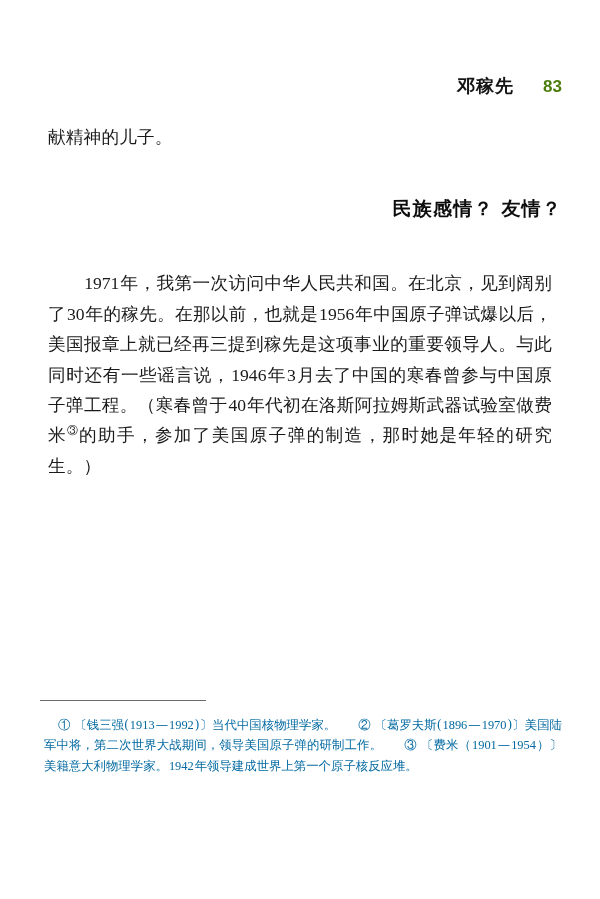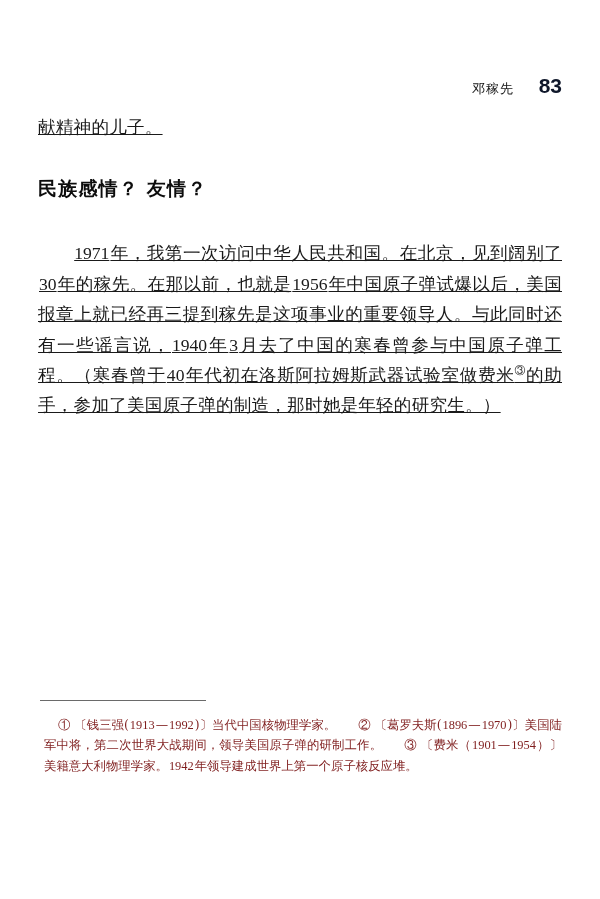--- a/index.html
+++ b/index.html
@@ -31,54 +31,53 @@
     left: 38px;
     right: 38px;
     height: 26px;
     display: flex;
     align-items: baseline;
     justify-content: flex-end;
     gap: 22px;
   }
   .head-title {
     font-family: "DejaVu Serif", "Liberation Serif", serif;
-    font-size: 13px;
-    font-weight: normal;
+    font-size: 18px;
+    font-weight: bold;
     letter-spacing: 1px;
     color: #151515;
     white-space: nowrap;
   }
   .head-folio {
     font-family: "Liberation Sans", "DejaVu Sans", sans-serif;
-    font-size: 21px;
+    font-size: 17px;
     font-weight: bold;
-    color: #0f172a;
+    color: #4d7c0f;
     min-width: 26px;
     text-align: right;
   }
 
   
   .body-col {
     position: absolute;
     top: 112px;
     left: 38px;
     width: 524px;
   }
 
   p.para {
-    margin: 0;
+    margin: 10px;
     font-size: 17.6px;
     line-height: 30.4px;
     text-align: justify;
     text-align-last: left;
     text-justify: inter-ideograph;
     letter-spacing: 0.2px;
     color: #1a1a1a;
     font-family: "DejaVu Serif", "Liberation Serif", serif;
-    text-decoration: underline;
   }
   p.indent {
     text-indent: 2em;
   }
 
   
   .num {
     font-family: "Liberation Serif", "DejaVu Serif", serif;
     letter-spacing: 0;
     padding: 0 1px;
@@ -90,21 +89,21 @@
     line-height: 0;
     letter-spacing: 0;
   }
 
   
   h2.section-head {
     margin: 0;
     font-family: "DejaVu Sans", "Liberation Sans", sans-serif;
     font-size: 19px;
     font-weight: bold;
-    text-align: left;
+    text-align: right;
     letter-spacing: 1.2px;
     color: #0d0d0d;
   }
   .gap-before-head { height: 34px; }
   .gap-after-head  { height: 36px; }
 
   
   .footnote-zone {
     position: absolute;
     left: 38px;
@@ -116,21 +115,21 @@
     height: 1px;
     background: #6a6a6a;
     margin: 0 0 14px 2px;
   }
   .fn-body {
     font-size: 12.4px;
     line-height: 20.3px;
     text-align: justify;
     text-align-last: left;
     text-justify: inter-ideograph;
-    color: #7f1d1d;
+    color: #0369a1;
     font-family: "DejaVu Serif", "Liberation Serif", serif;
     padding-left: 6px;
     text-indent: 14px;
   }
   .fn-marker {
     letter-spacing: 0;
   }
   .fn-sep {
     display: inline-block;
     width: 22px;
@@ -151,21 +150,21 @@
     <p class="para" id="p0">献精神的儿子。</p>
 
 
 
     <div class="gap-before-head"></div>
 
     <h2 class="section-head">民族感情？ 友情？</h2>
 
     <div class="gap-after-head"></div>
 
-    <p class="para indent" id="p3"><span class="num">1971</span>年，我第一次访问中华人民共和国。在北京，见到阔别了<span class="num">30</span>年的稼先。在那以前，也就是<span class="num">1956</span>年中国原子弹试爆以后，美国报章上就已经再三提到稼先是这项事业的重要领导人。与此同时还有一些谣言说，<span class="num">1940</span>年<span class="num">3</span>月去了中国的寒春曾参与中国原子弹工程。（寒春曾于<span class="num">40</span>年代初在洛斯阿拉姆斯武器试验室做费米<sup class="fn">③</sup>的助手，参加了美国原子弹的制造，那时她是年轻的研究生。）</p>
+    <p class="para indent" id="p3"><span class="num">1971</span>年，我第一次访问中华人民共和国。在北京，见到阔别了<span class="num">30</span>年的稼先。在那以前，也就是<span class="num">1956</span>年中国原子弹试爆以后，美国报章上就已经再三提到稼先是这项事业的重要领导人。与此同时还有一些谣言说，<span class="num">1946</span>年<span class="num">3</span>月去了中国的寒春曾参与中国原子弹工程。（寒春曾于<span class="num">40</span>年代初在洛斯阿拉姆斯武器试验室做费米<sup class="fn">③</sup>的助手，参加了美国原子弹的制造，那时她是年轻的研究生。）</p>
 
   </div>
 
   <div class="footnote-zone">
     <div class="fn-rule"></div>
     <div class="fn-body" id="fnbody"><span class="fn-marker">① </span><span>〔钱三强(<span class="num">1913</span>—<span class="num">1992</span>)〕当代中国核物理学家。</span><span class="fn-sep"></span><span class="fn-marker">② </span><span>〔葛罗夫斯(<span class="num">1896</span>—<span class="num">1970</span>)〕美国陆军中将，第二次世界大战期间，领导美国原子弹的研制工作。</span><span class="fn-sep"></span><span class="fn-marker">③ </span><span>〔费米（<span class="num">1901</span>—<span class="num">1954</span>）〕美籍意大利物理学家。<span class="num">1942</span>年领导建成世界上第一个原子核反应堆。</span></div>
   </div>
 
 </div>
 

